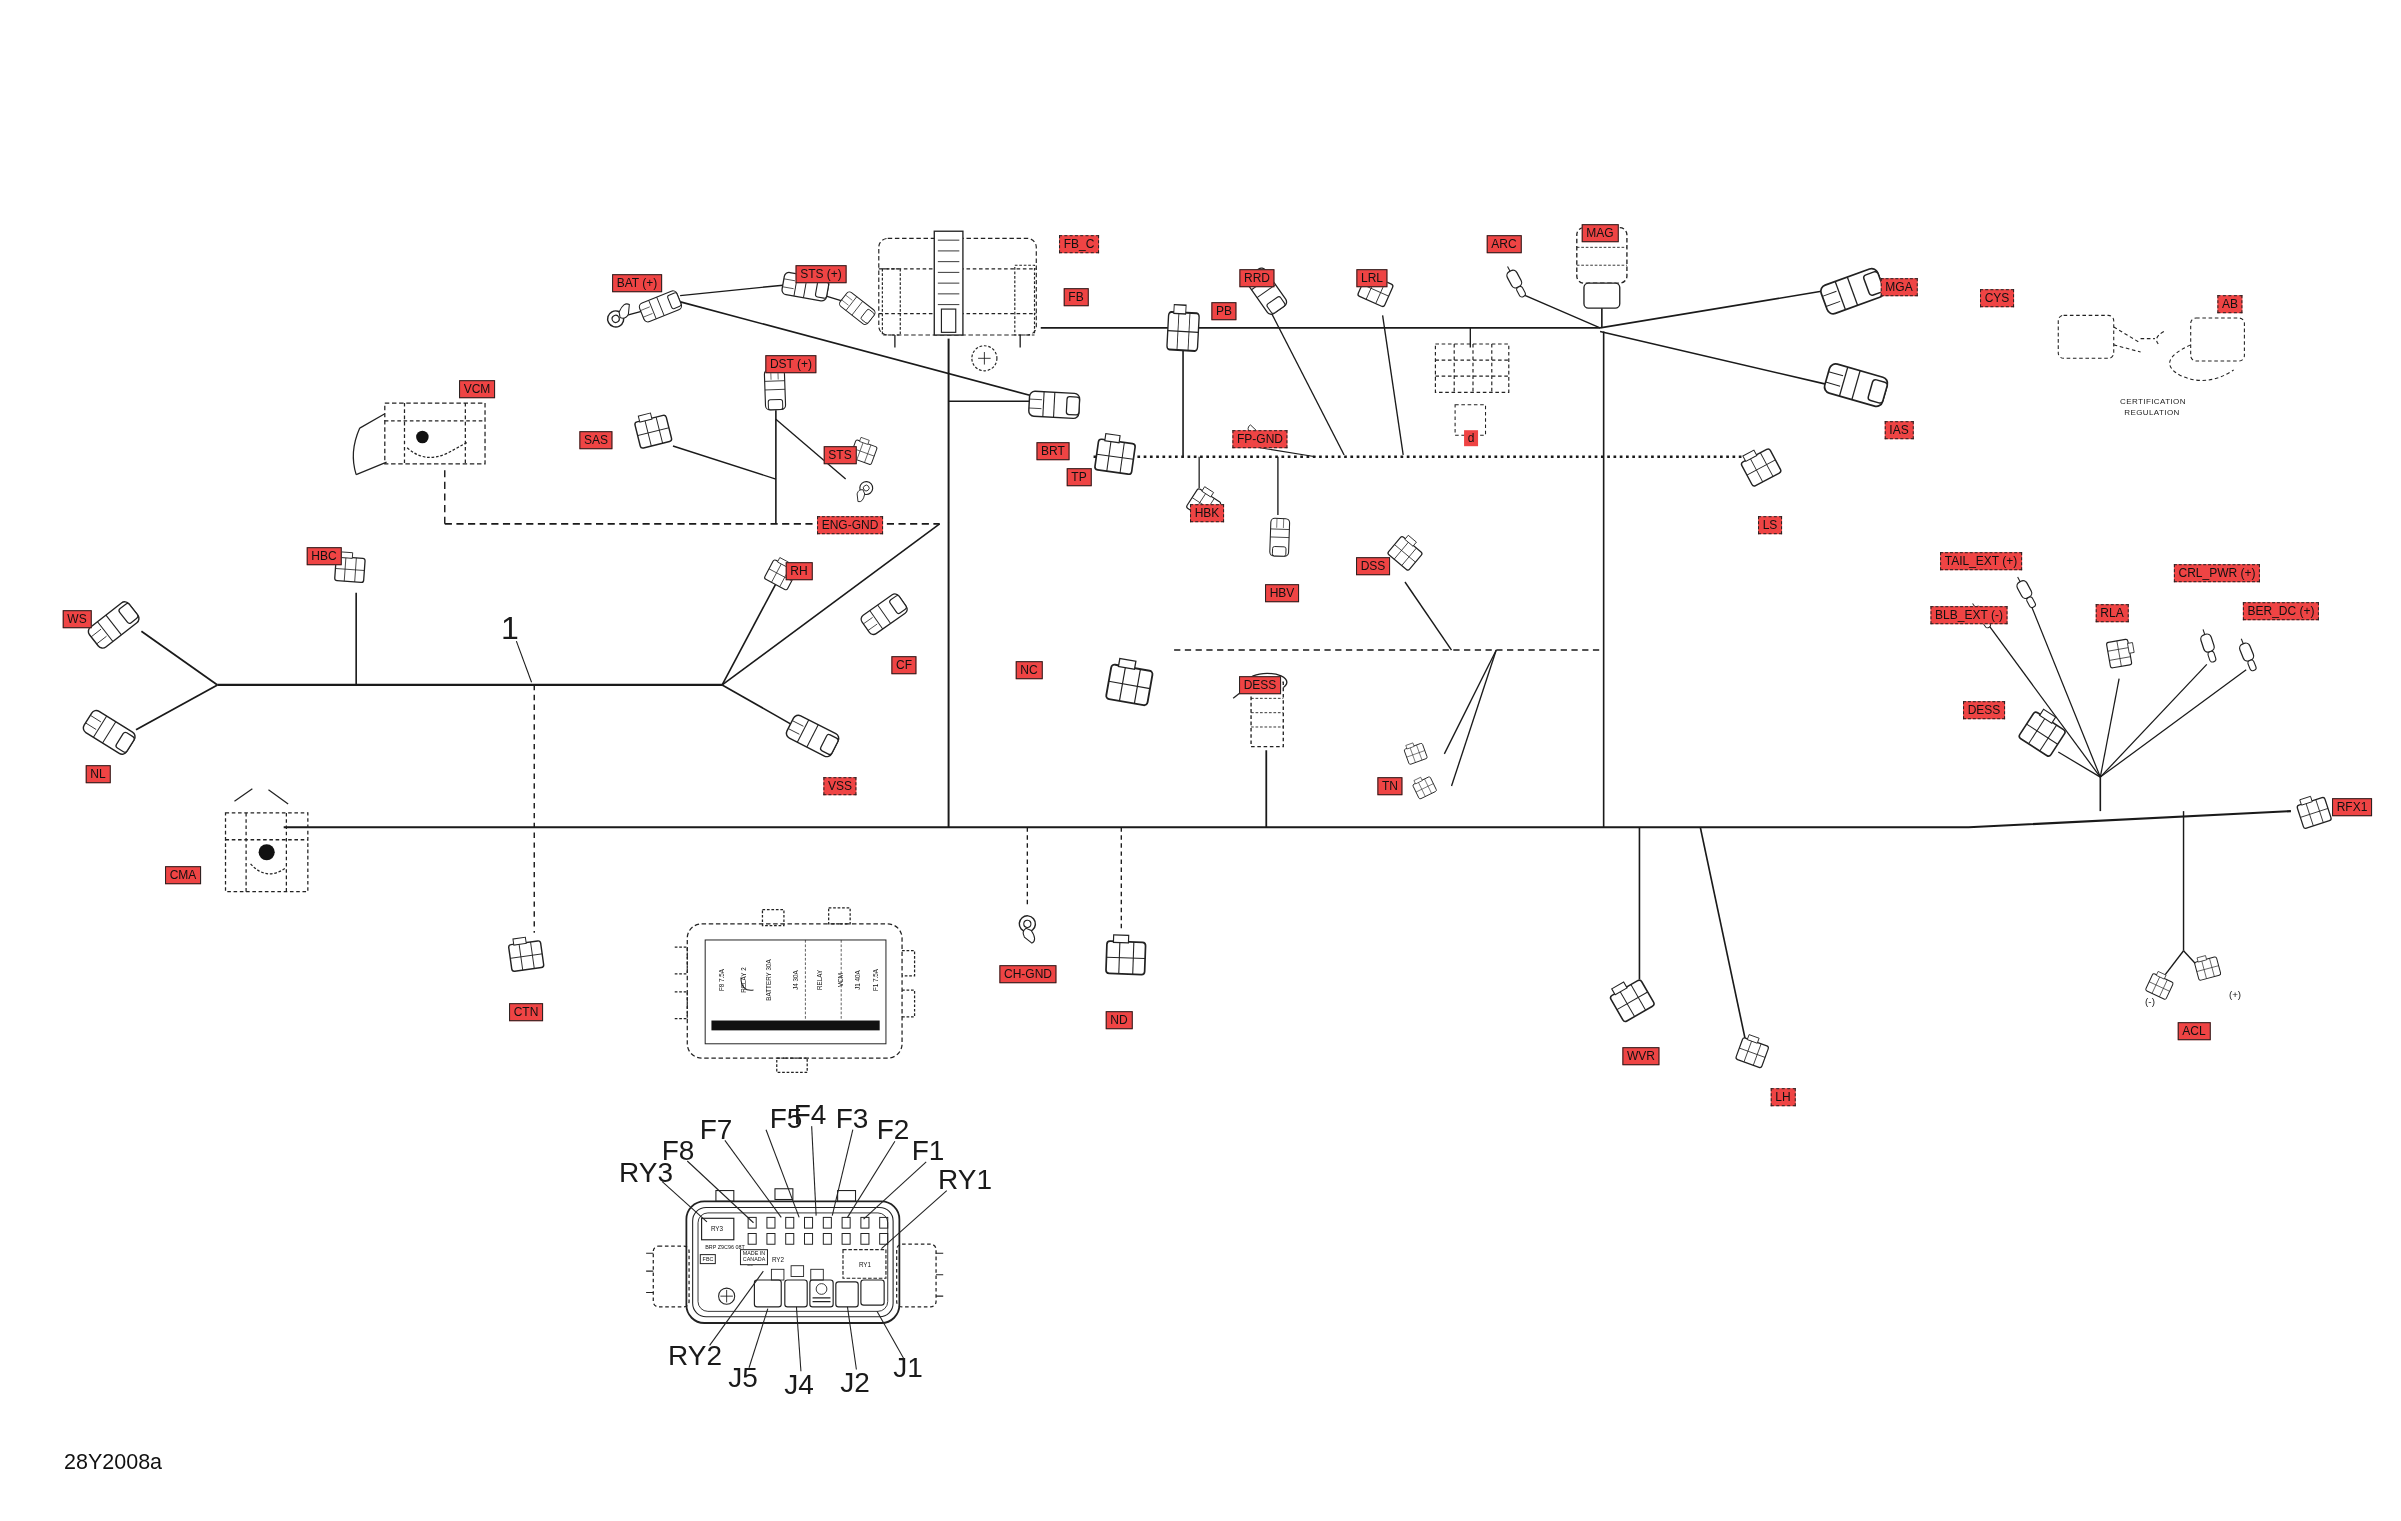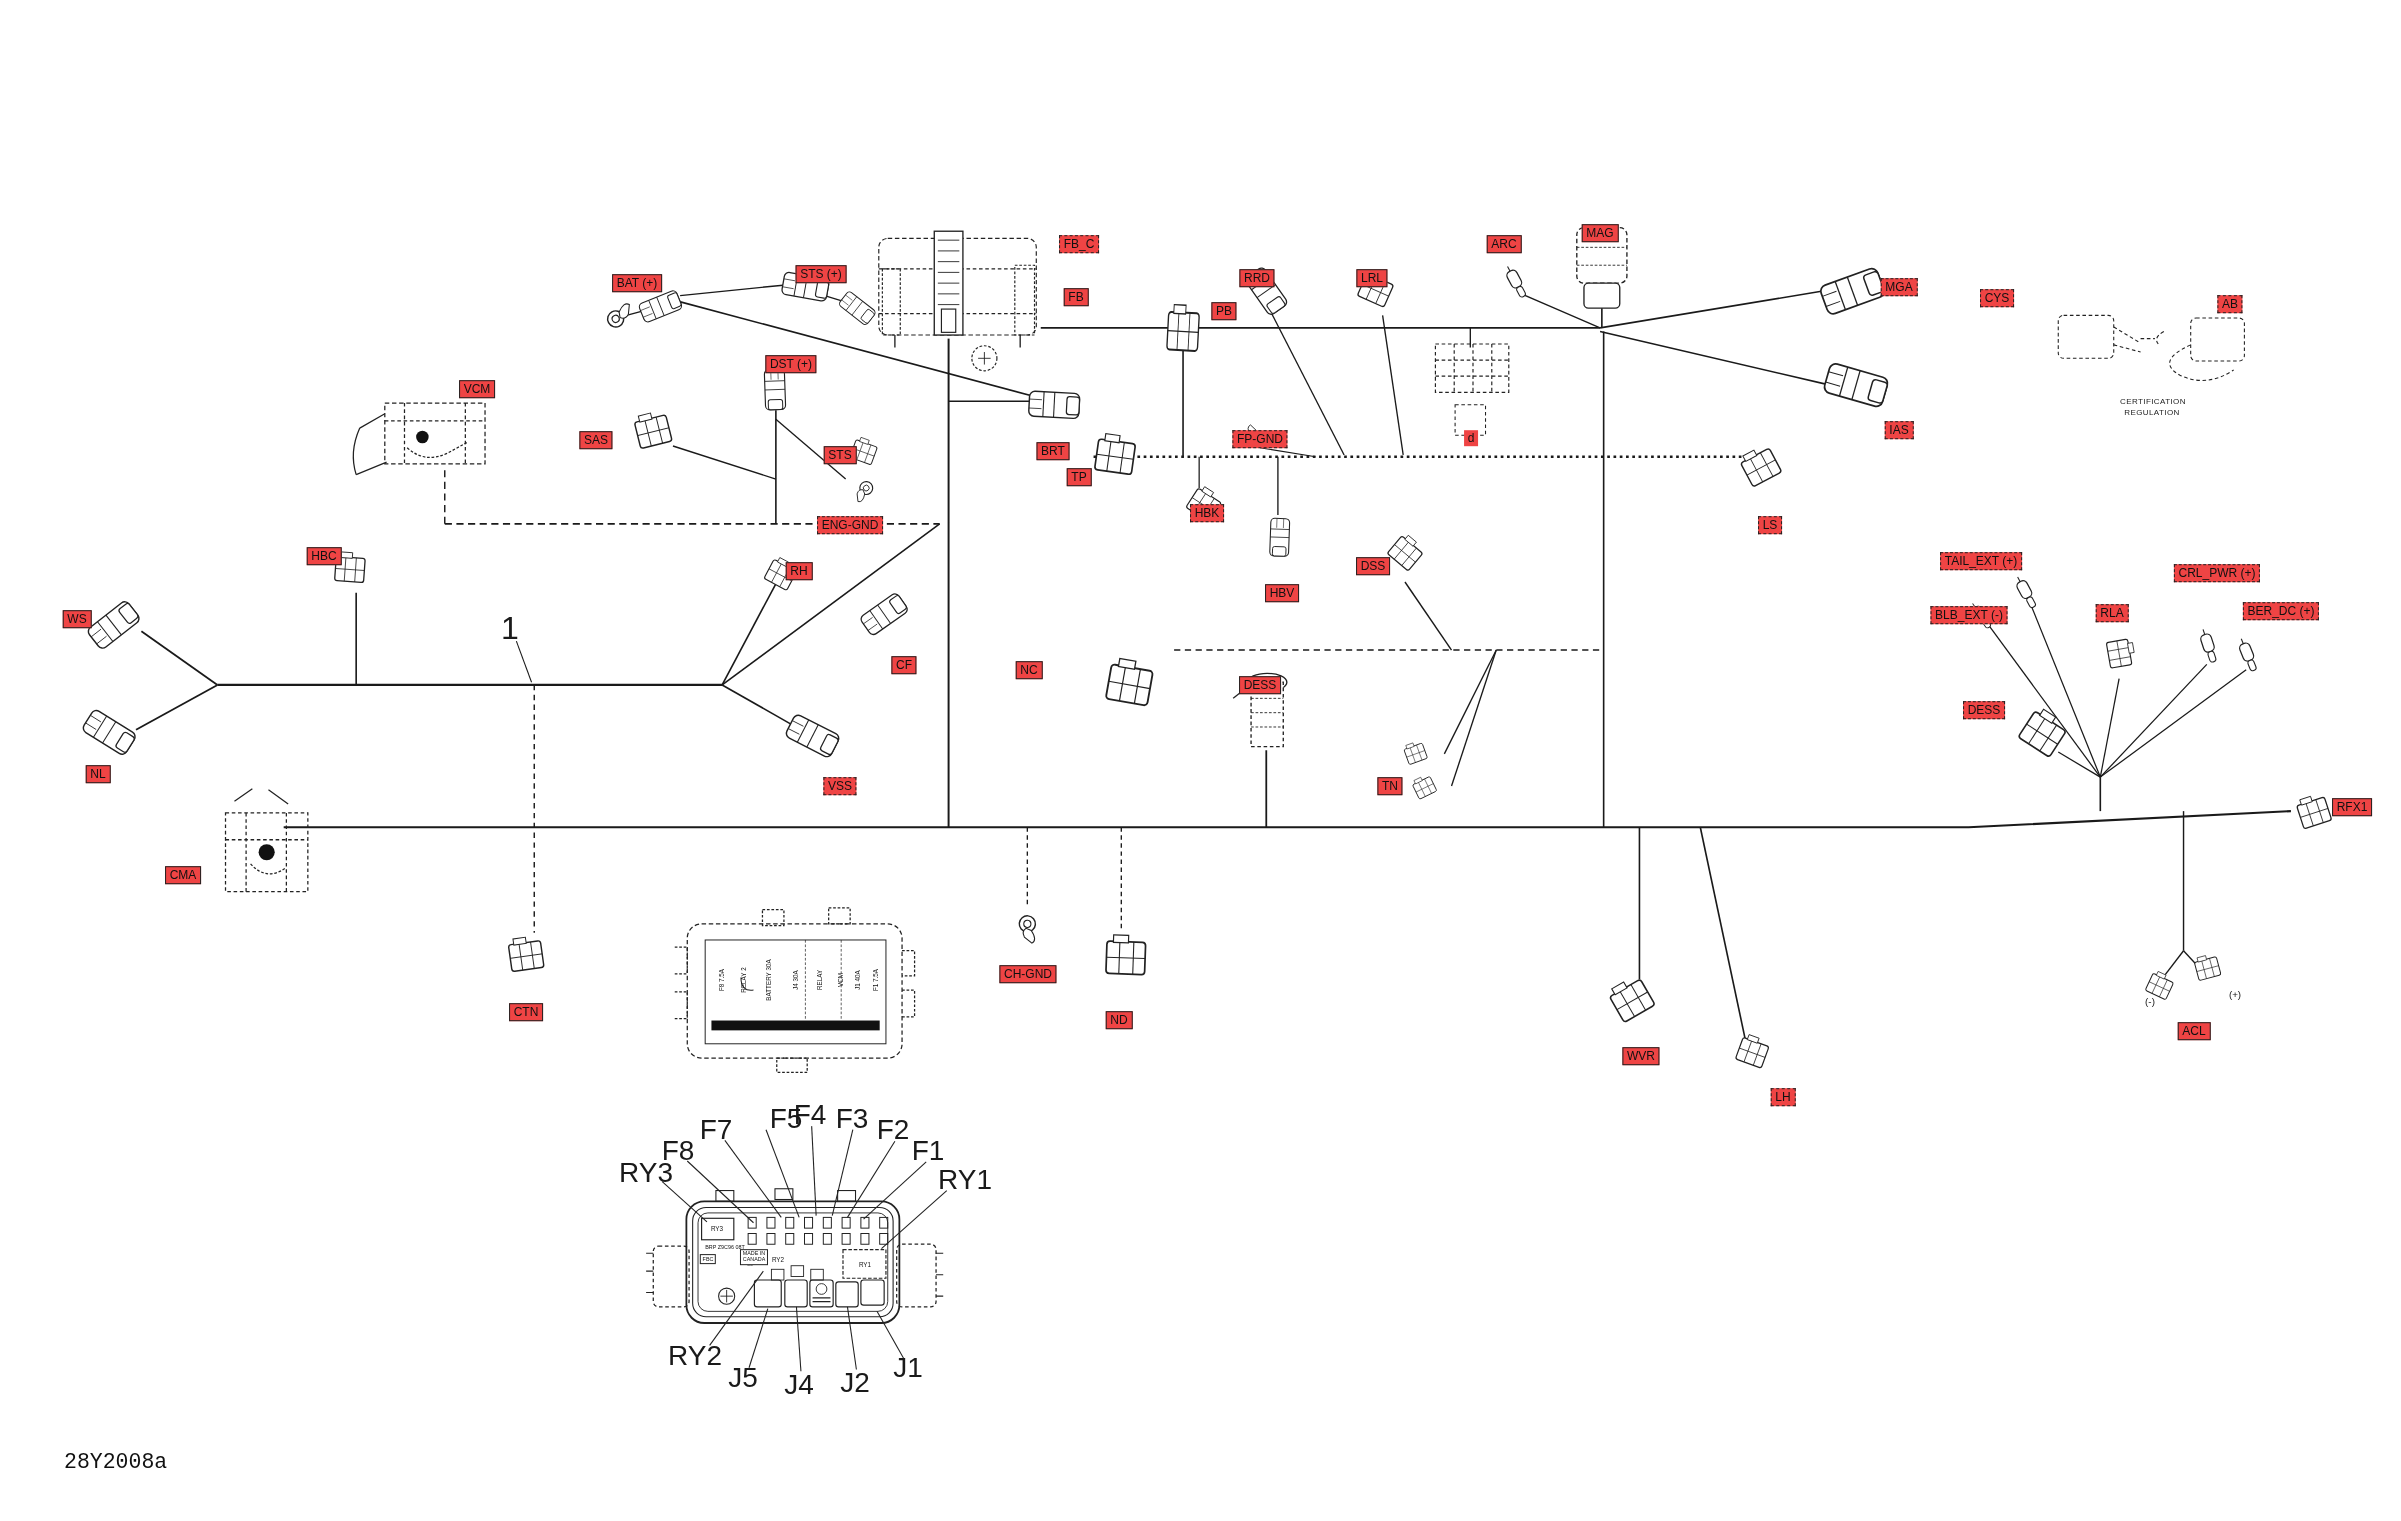--- a/index.html
+++ b/index.html
@@ -5,21 +5,21 @@
   html,body{margin:0;padding:0;background:#fff;}
   #stage{position:relative;width:2401px;height:1522px;background:#ffffff;overflow:hidden;
          font-family:"Liberation Sans", sans-serif;color:#111;}
   svg{position:absolute;left:0;top:0;}
   .lbl{position:absolute;transform:translate(-50%,-50%);border:1.3px solid #222;background:#ef4444;
        font-size:12px;line-height:1;padding:1.8px 3.6px;white-space:nowrap;color:#111;margin-top:18px;}
   .lbl.dashed{border-style:dashed;}
   .callout{position:absolute;transform:translate(-50%,-50%);font-size:28px;color:#1a1a1a;
        font-family:"Liberation Sans", sans-serif;white-space:nowrap;}
   .fig1{position:absolute;transform:translate(-50%,-50%);font-size:32px;color:#1a1a1a;}
-  .code{position:absolute;font-size:21.5px;color:#111;font-family:Liberation Mono, monospace;}
+  .code{position:absolute;font-size:21.5px;color:#111;}
   .micro{position:absolute;font-size:6.3px;color:#111;transform:translate(-50%,-50%);white-space:nowrap;}
   .micro.rot{transform:translate(-50%,-50%) rotate(-90deg);}
   .tinybox{position:absolute;transform:translate(-50%,-50%);border:0.9px solid #222;font-size:7.2px;
        padding:0.9px 1.8px;background:#fff;white-space:nowrap;text-align:center;}
   .note{position:absolute;transform:translate(-50%,-50%);font-size:8px;letter-spacing:0.4px;color:#222;
        line-height:1.15;white-space:nowrap;}
 </style>
 </head>
 <body>
 

